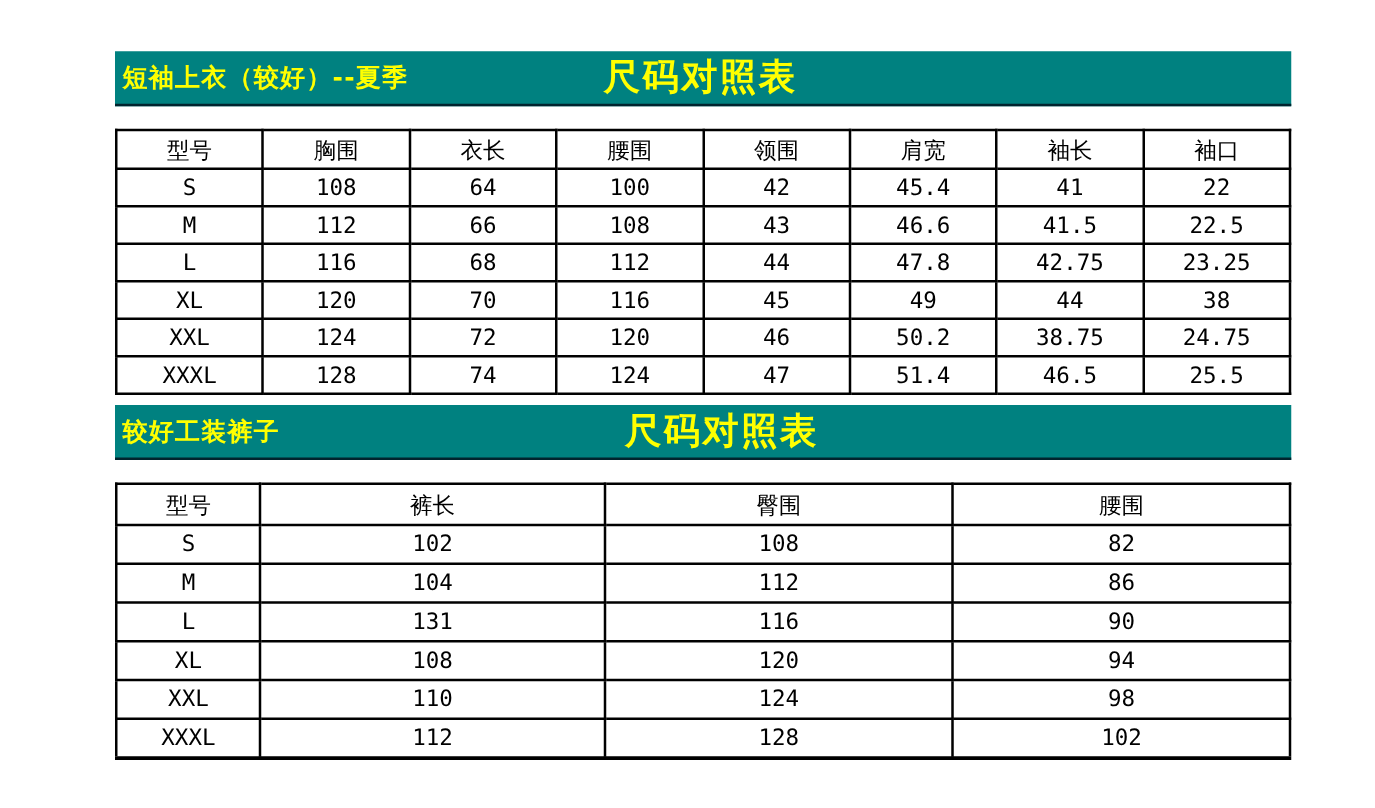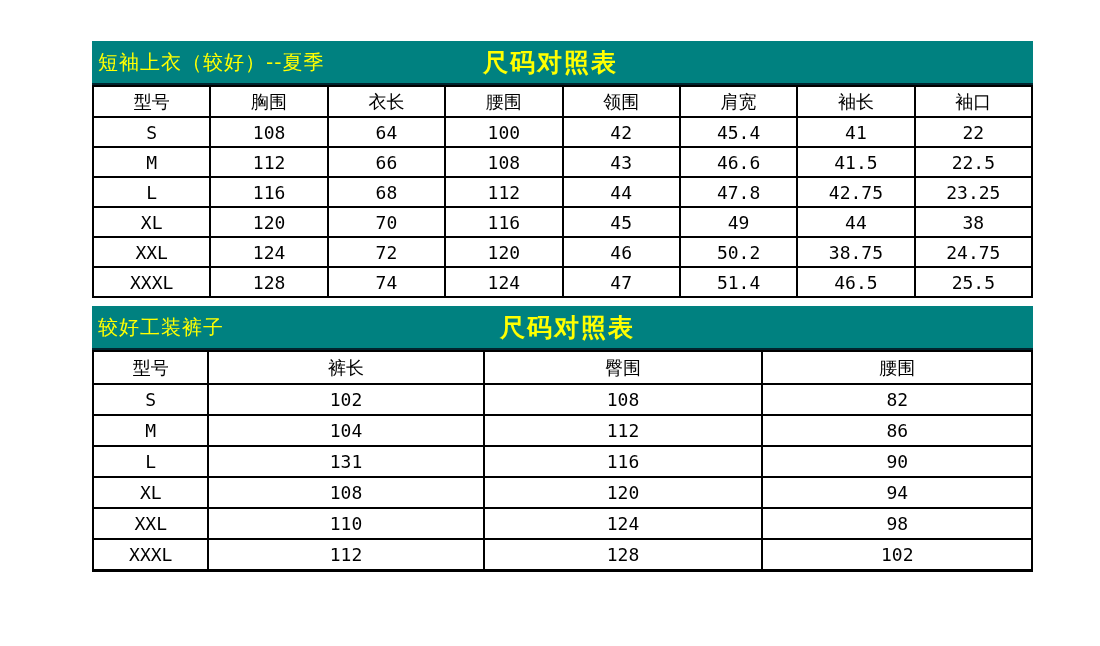--- a/index.html
+++ b/index.html
@@ -28,45 +28,45 @@
     position:relative;
     background:var(--band-bg);
     height:44px;
     display:flex;
     align-items:center;
     border-bottom:2px solid #01242e;
   }
   .band-title{
     color:var(--band-text);
     font-family:"DejaVu Sans","Liberation Sans",sans-serif;
-    font-weight:normal;
+    font-weight:bold;
     font-size:20px;
     padding-left:6px;
     letter-spacing:1px;
     white-space:nowrap;
   }
   .band-subtitle{
     position:absolute;
     top:50%;
     transform:translateY(-50%);
     color:var(--band-text);
     font-family:"DejaVu Sans","Liberation Sans",sans-serif;
     font-weight:bold;
-    font-size:25px;
+    font-size:29px;
     letter-spacing:2px;
     white-space:nowrap;
   }
   .band-sub-0{left:391px;}
   .band-sub-1{left:408px;}
   table{
     width:100%;
     border-collapse:collapse;
     table-layout:fixed;
     background:#ffffff;
-    margin-top:0;
+    margin-top:18px;
   }
   th,td{
     border:2px solid var(--border);
     text-align:center;
     vertical-align:middle;
     padding:0;
     font-weight:normal;
     font-size:18px;
     overflow:hidden;
     white-space:nowrap;

